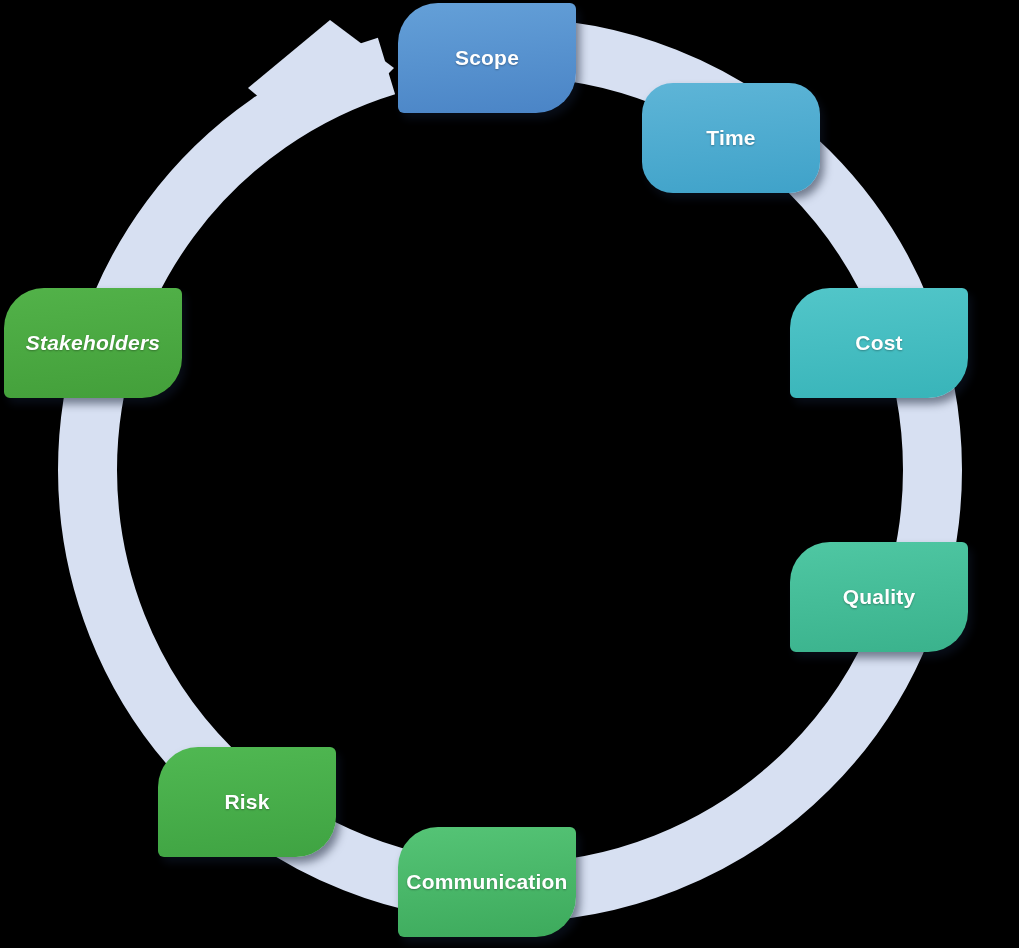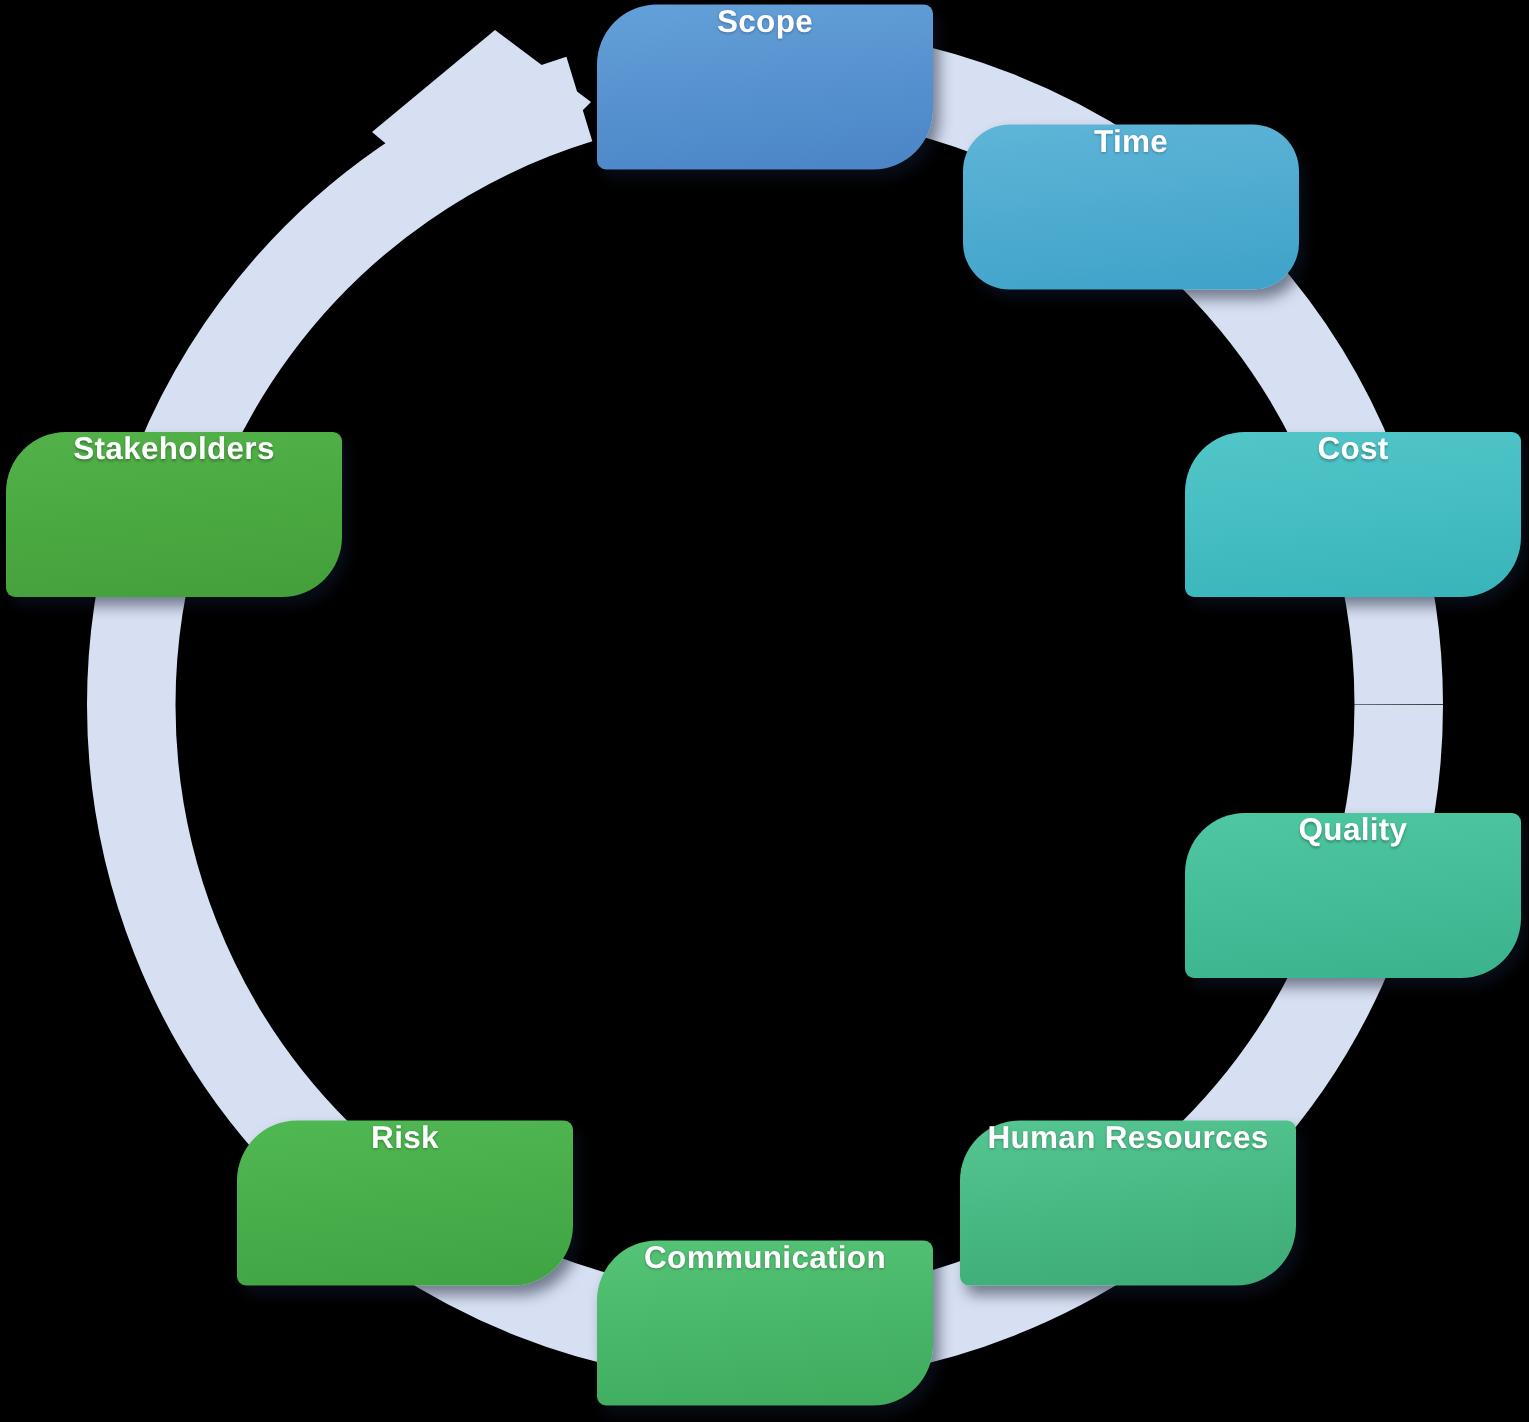--- a/index.html
+++ b/index.html
@@ -11,25 +11,25 @@
     overflow:hidden;
     font-family:"Liberation Sans", sans-serif;
   }
   .ring-svg{
     position:absolute;
     left:0;top:0;
     width:1019px;height:948px;
   }
   .cycle-box{
     position:absolute;
-    width:224px;
+    width:178px;
     height:110px;
     border-radius:40px 6px 40px 6px;
     display:flex;
-    align-items:flex-start;
+    align-items:center;
     justify-content:center;
     box-shadow:4px 6px 9px rgba(15,25,45,0.5);
   }
   .box-label{
     font-size:21px;
     font-weight:700;
     letter-spacing:0.2px;
     text-shadow:0 1px 2px rgba(0,0,0,0.3);
     white-space:nowrap;
   }
@@ -60,26 +60,23 @@
   </div>
   <div class="cycle-box" id="b1" style="background: linear-gradient(174deg, rgb(94, 181, 215) 0%, rgb(63, 162, 201) 100%); border-radius: 31px;">
     <span class="box-label" style="color: rgb(255, 255, 255);">Time</span>
   </div>
   <div class="cycle-box" id="b2" style="background: linear-gradient(174deg, rgb(82, 198, 201) 0%, rgb(56, 180, 185) 100%);">
     <span class="box-label" style="color: rgb(255, 255, 255);">Cost</span>
   </div>
   <div class="cycle-box" id="b3" style="background: linear-gradient(174deg, rgb(79, 199, 163) 0%, rgb(58, 178, 140) 100%);">
     <span class="box-label" style="color: rgb(255, 255, 255);">Quality</span>
   </div>
-  <div class="cycle-box" id="b4" style="background: linear-gradient(174deg, rgb(85, 197, 146) 0%, rgb(60, 171, 117) 100%);">
-    <span class="box-label" style="color: rgb(255, 255, 255);">Human Resources</span>
-  </div>
   <div class="cycle-box" id="b5" style="background: linear-gradient(174deg, rgb(85, 196, 118) 0%, rgb(61, 170, 92) 100%);">
     <span class="box-label" style="color: rgb(255, 255, 255);">Communication</span>
   </div>
   <div class="cycle-box" id="b6" style="background: linear-gradient(174deg, rgb(80, 184, 82) 0%, rgb(63, 163, 66) 100%);">
     <span class="box-label" style="color: rgb(255, 255, 255);">Risk</span>
   </div>
-  <div class="cycle-box" id="b8" style="background: linear-gradient(174deg, rgb(82, 178, 73) 0%, rgb(67, 159, 58) 100%);">
+  <div class="cycle-box" id="b8" style="background: linear-gradient(174deg, rgb(82, 178, 73) 0%, rgb(67, 159, 58) 100%); font-style: italic;">
     <span class="box-label" style="color: rgb(255, 255, 255);">Stakeholders</span>
   </div>
 
 </div>
 
 </body></html>

